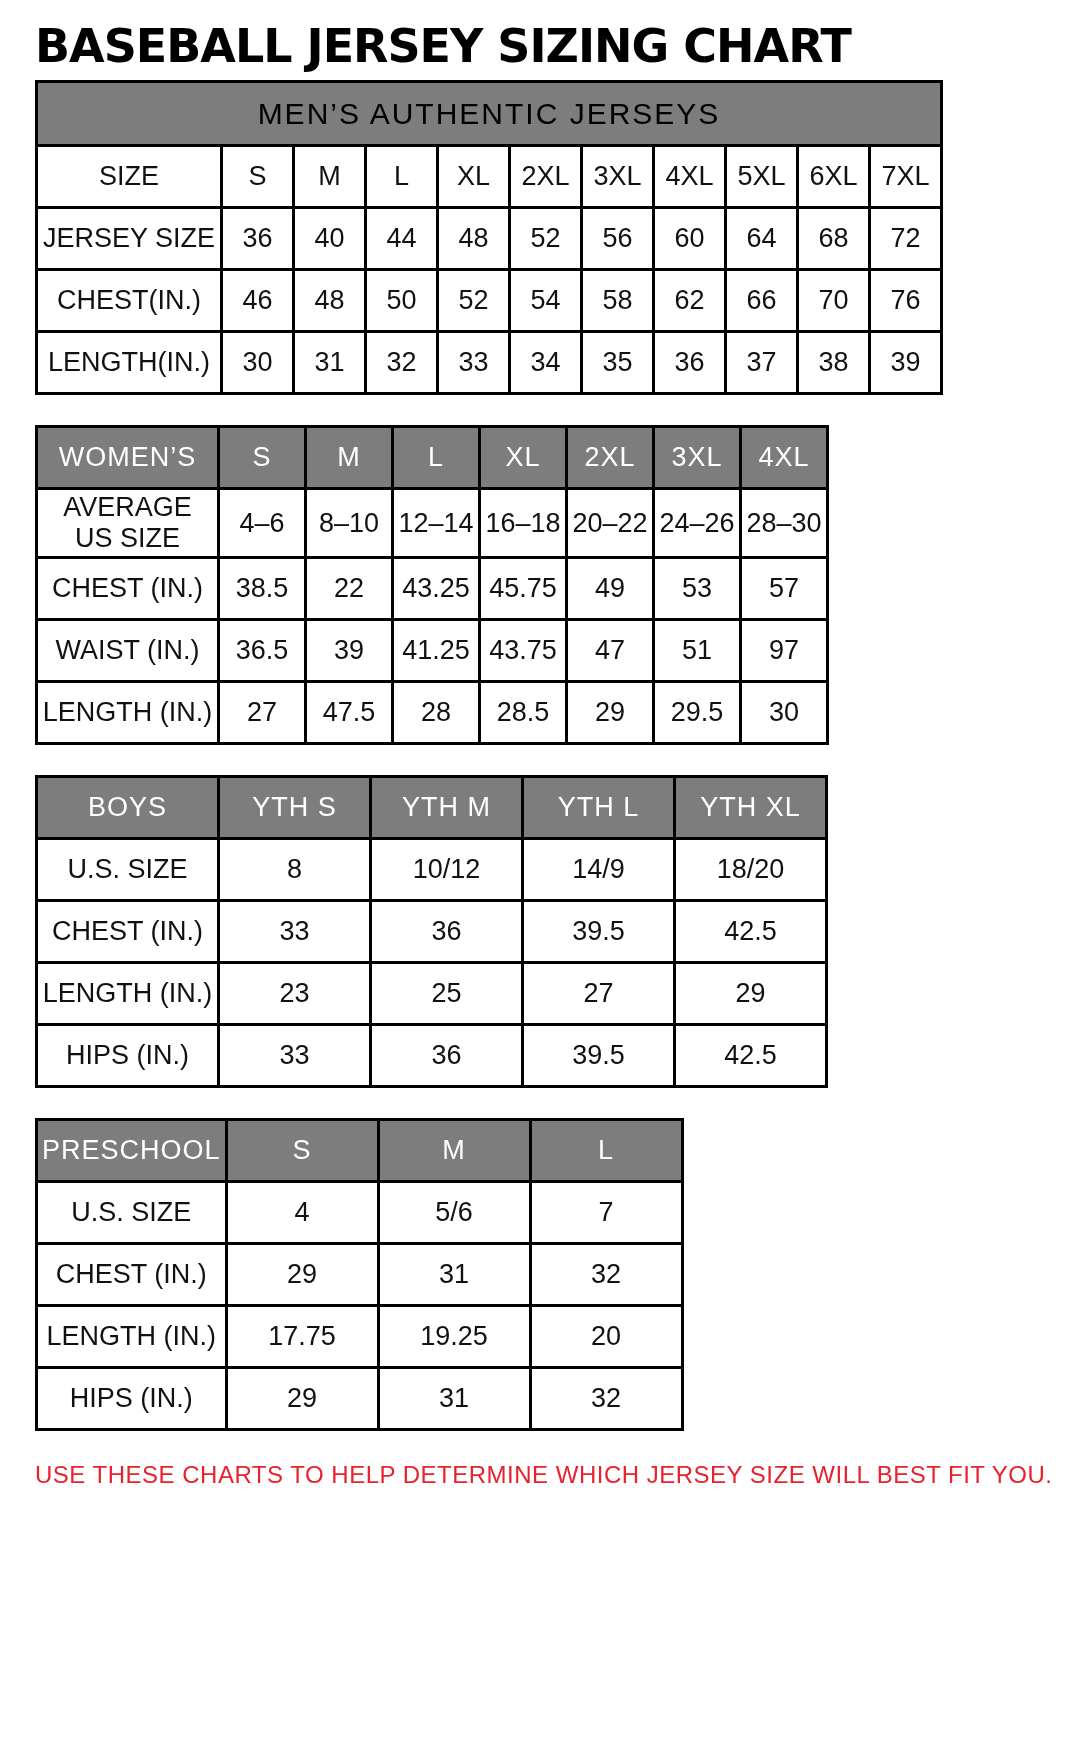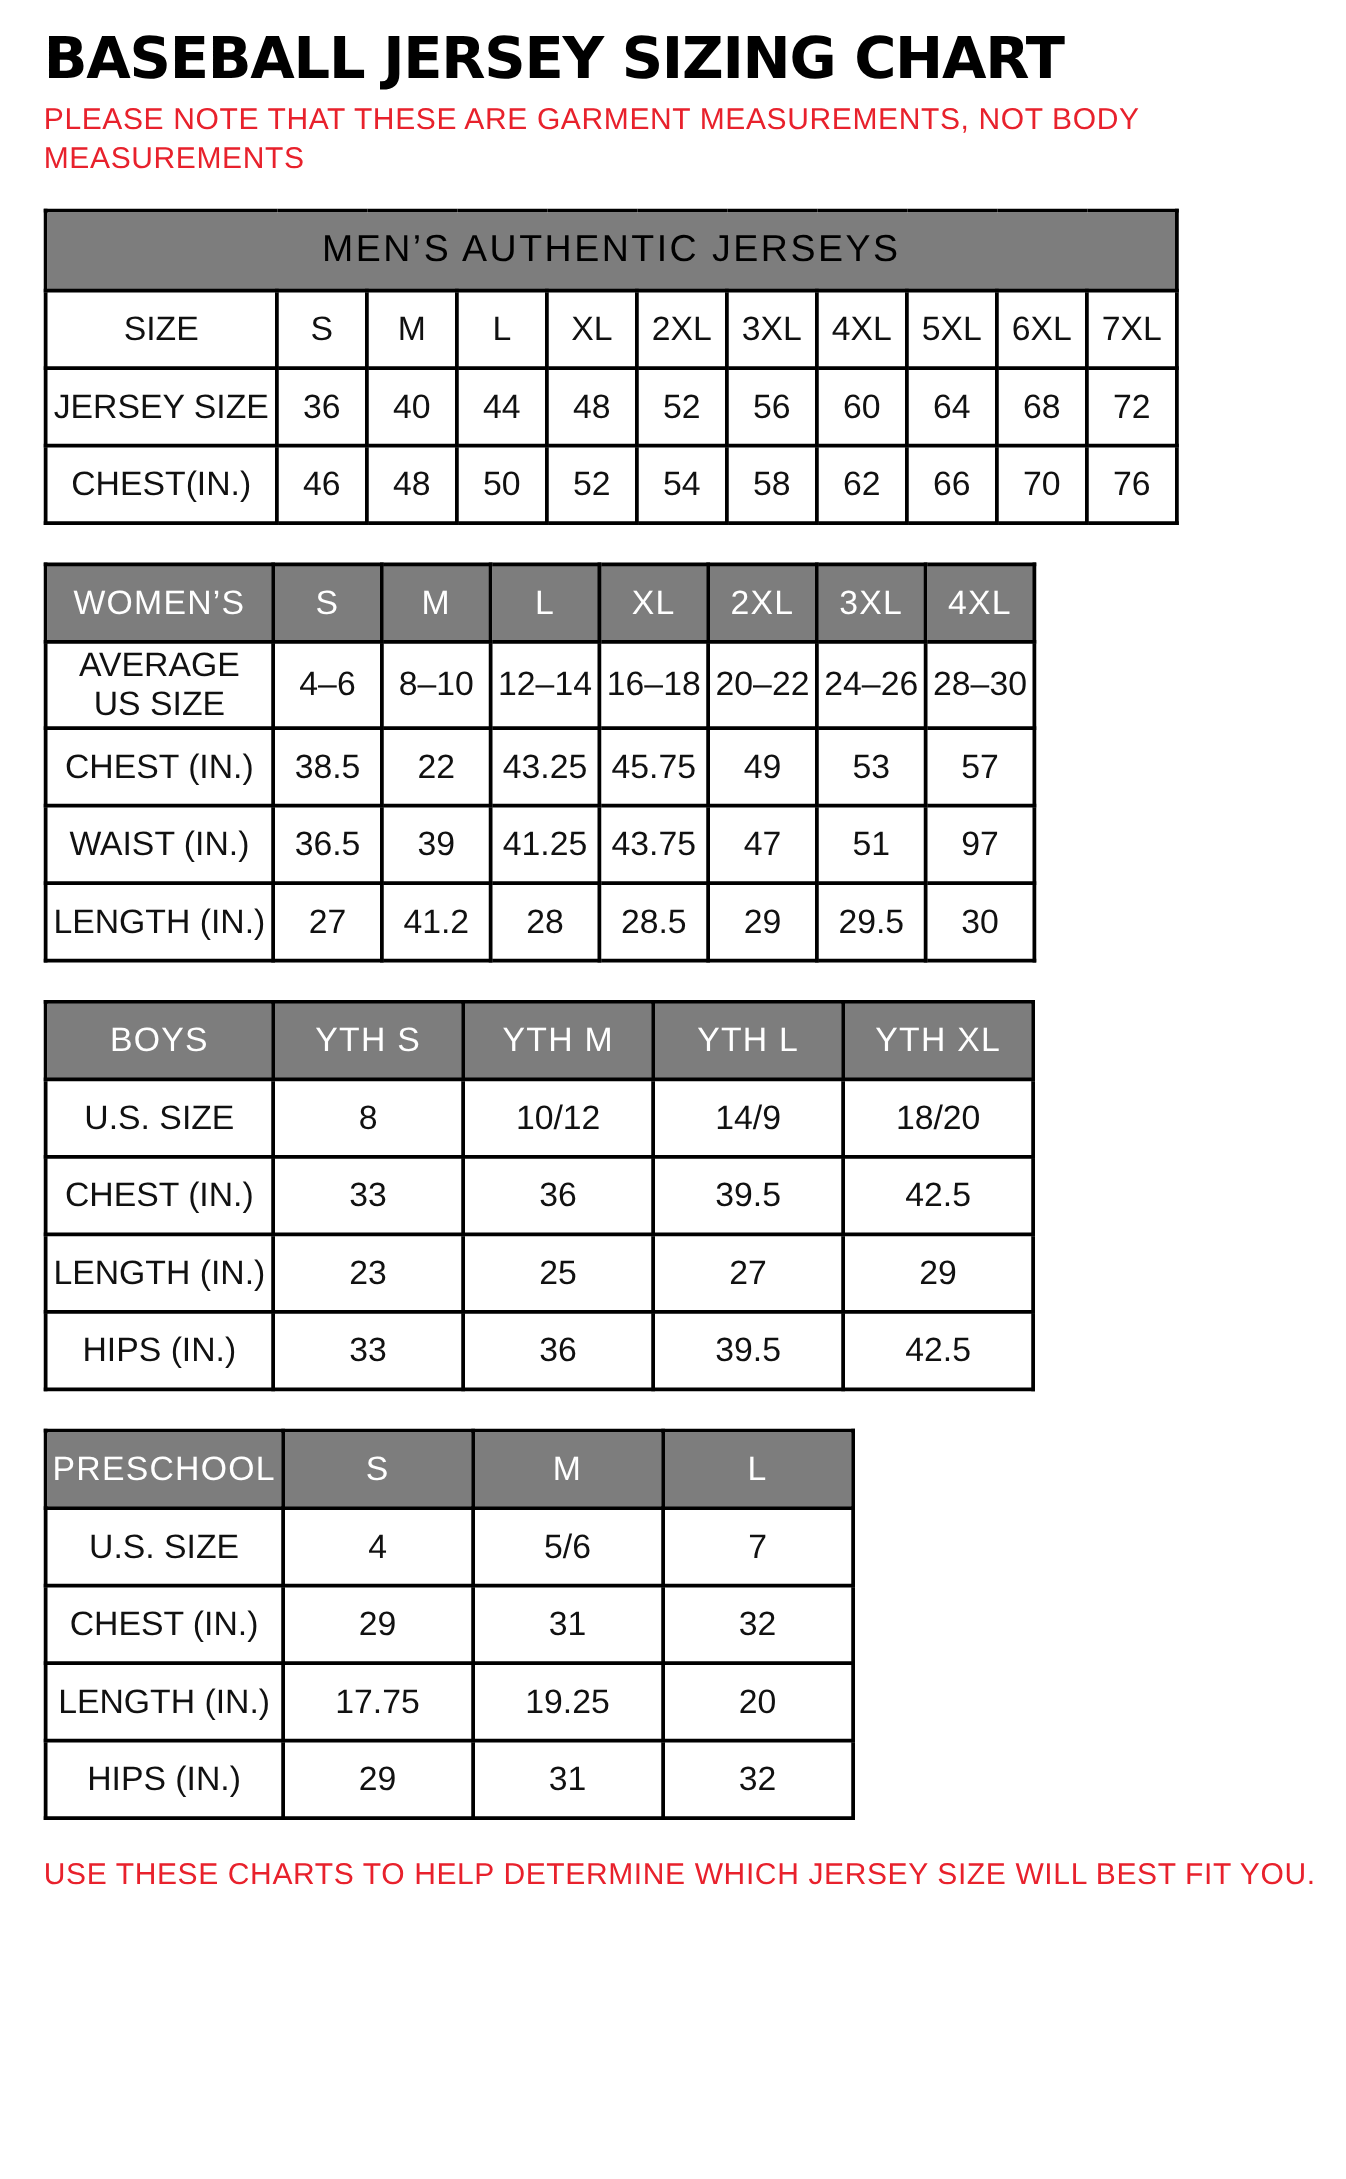--- a/index.html
+++ b/index.html
@@ -83,21 +83,20 @@
     white-space:nowrap;
   }
 </style>
 </head>
 <body>
 
 <div class="page">
 
   <h1 class="title">BASEBALL JERSEY SIZING CHART</h1>
 
-  <p class="note">PLEASE NOTE THAT THESE ARE GARMENT MEASUREMENTS, NOT BODY MEASUREMENTS</p>
 
   <table class="tbl mens">
     <colgroup>
       <col class="c-label">
       <col class="c-val">
         <col class="c-val">
         <col class="c-val">
         <col class="c-val">
         <col class="c-val">
       <col class="c-val">
@@ -142,20 +141,33 @@
           <td class="val">48</td>
           <td class="val">50</td>
           <td class="val">52</td>
           <td class="val">54</td>
           <td class="val">58</td>
           <td class="val">62</td>
           <td class="val">66</td>
           <td class="val">70</td>
           <td class="val">76</td>
         </tr>
+        <tr>
+          <td class="label">LENGTH(IN.)</td>
+          <td class="val">30</td>
+          <td class="val">31</td>
+          <td class="val">32</td>
+          <td class="val">33</td>
+          <td class="val">34</td>
+          <td class="val">35</td>
+          <td class="val">36</td>
+          <td class="val">37</td>
+          <td class="val">38</td>
+          <td class="val">39</td>
+        </tr>
       </tbody>
     </table>
 
   <table class="tbl womens">
     <colgroup>
       <col class="c-label-w">
       <col class="c-val">
         <col class="c-val">
         <col class="c-val">
         <col class="c-val">
@@ -200,21 +212,21 @@
           <td class="val">39</td>
           <td class="val">41.25</td>
           <td class="val">43.75</td>
           <td class="val">47</td>
           <td class="val">51</td>
           <td class="val">97</td>
         </tr>
         <tr>
           <td class="label">LENGTH (IN.)</td>
           <td class="val">27</td>
-          <td class="val">41.2</td>
+          <td class="val">47.5</td>
           <td class="val">28</td>
           <td class="val">28.5</td>
           <td class="val">29</td>
           <td class="val">29.5</td>
           <td class="val">30</td>
         </tr>
       </tbody>
     </table>
 
   <table class="tbl boys">

